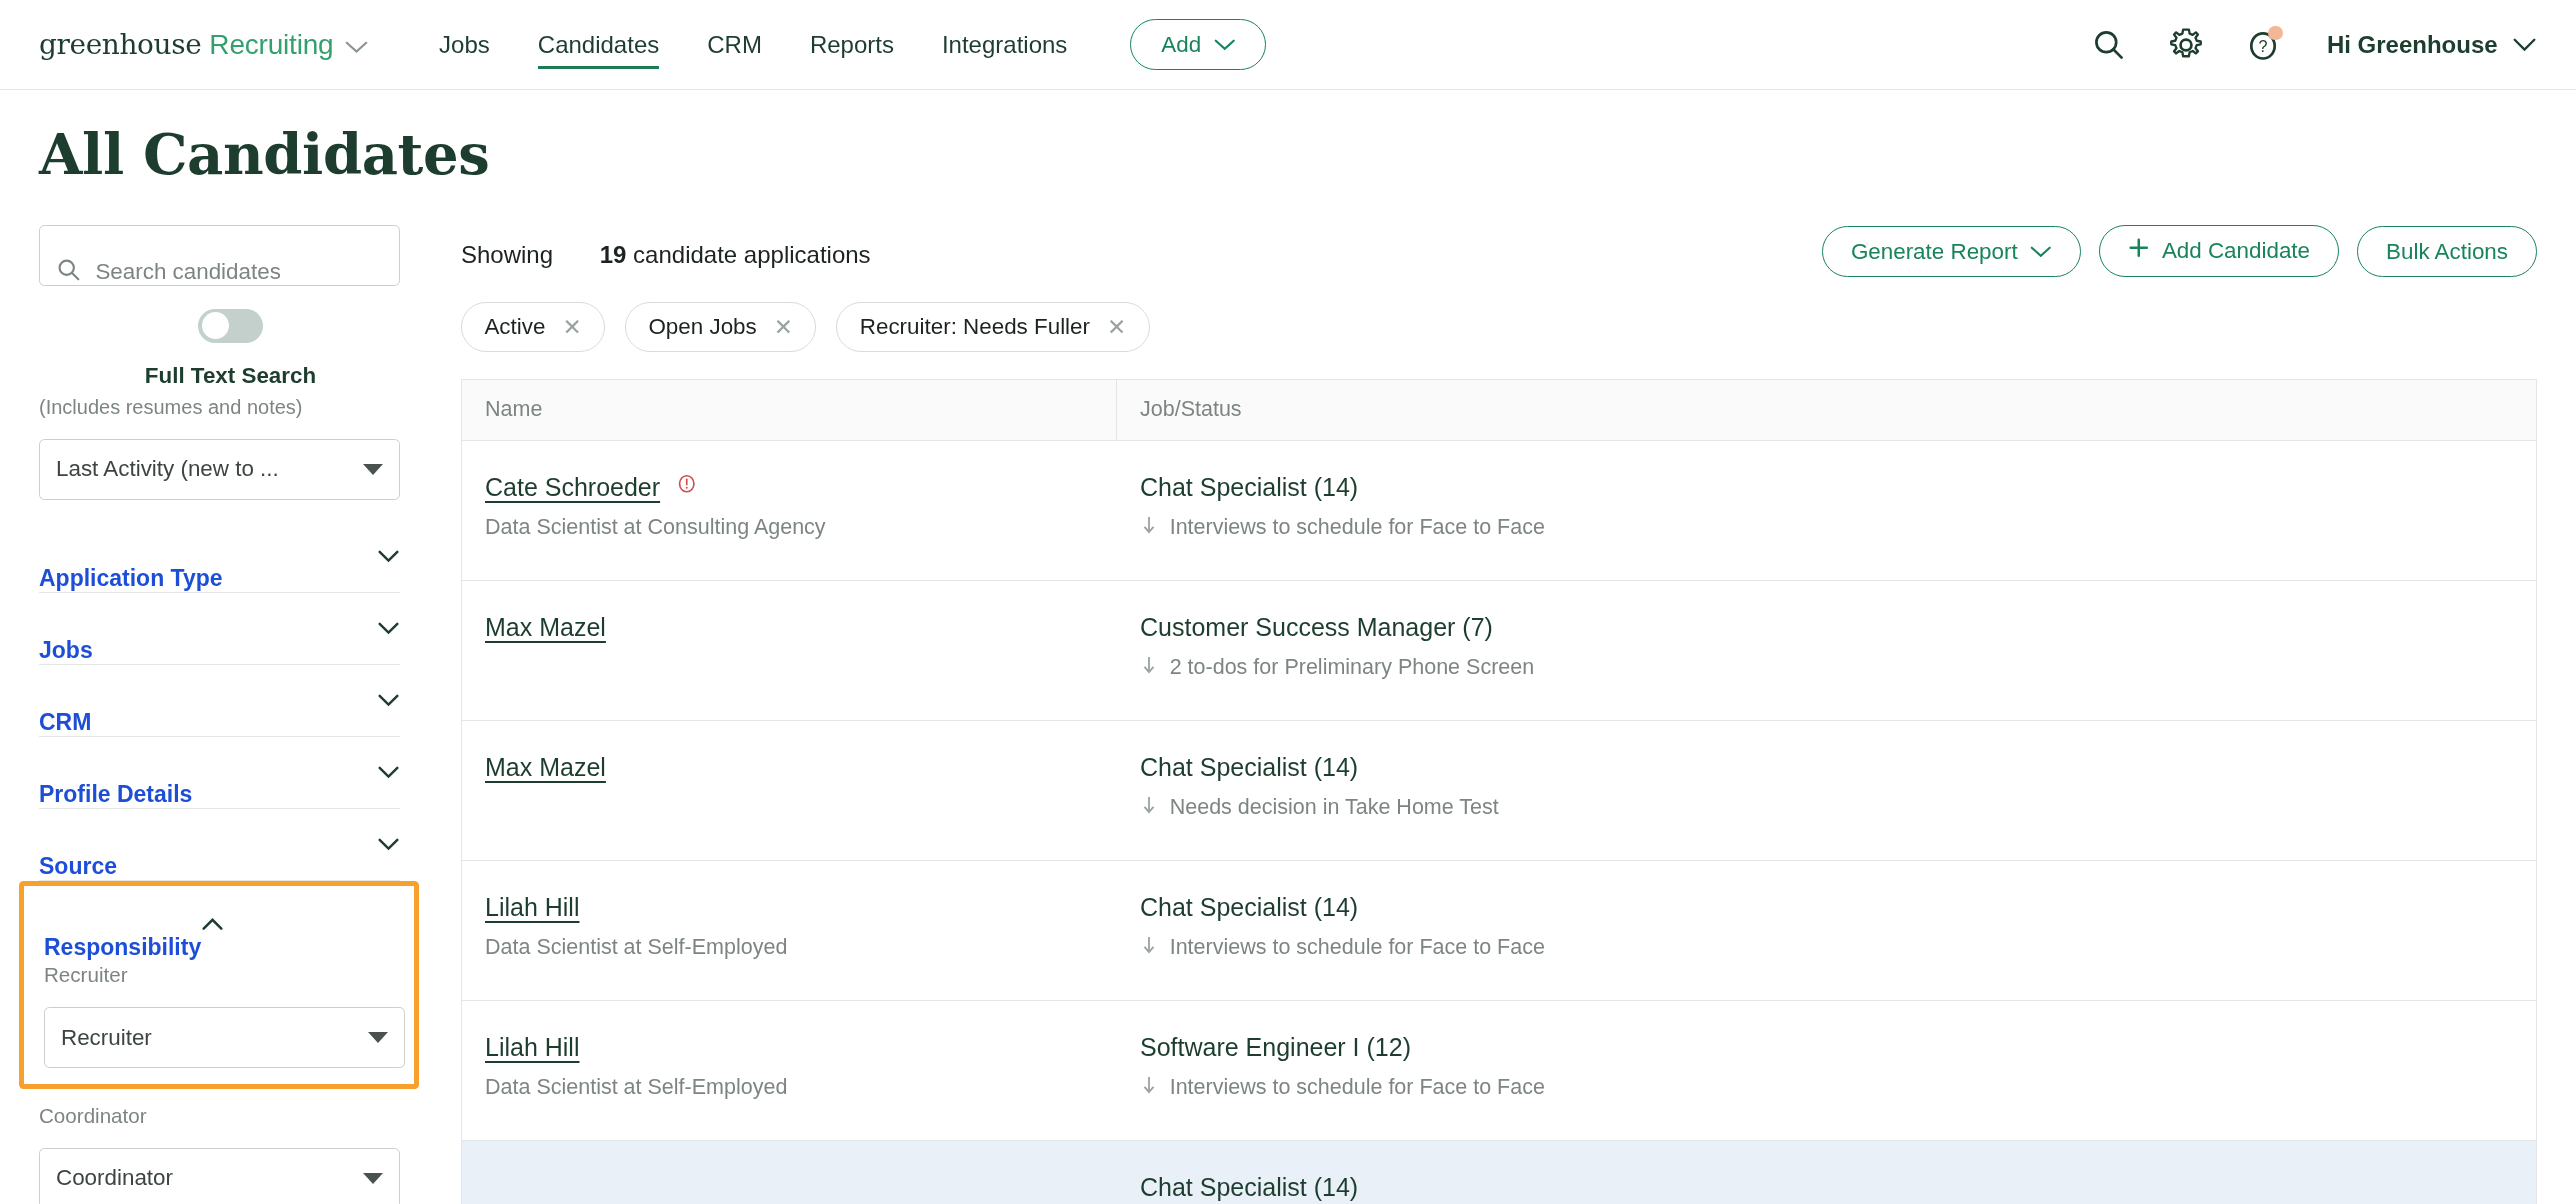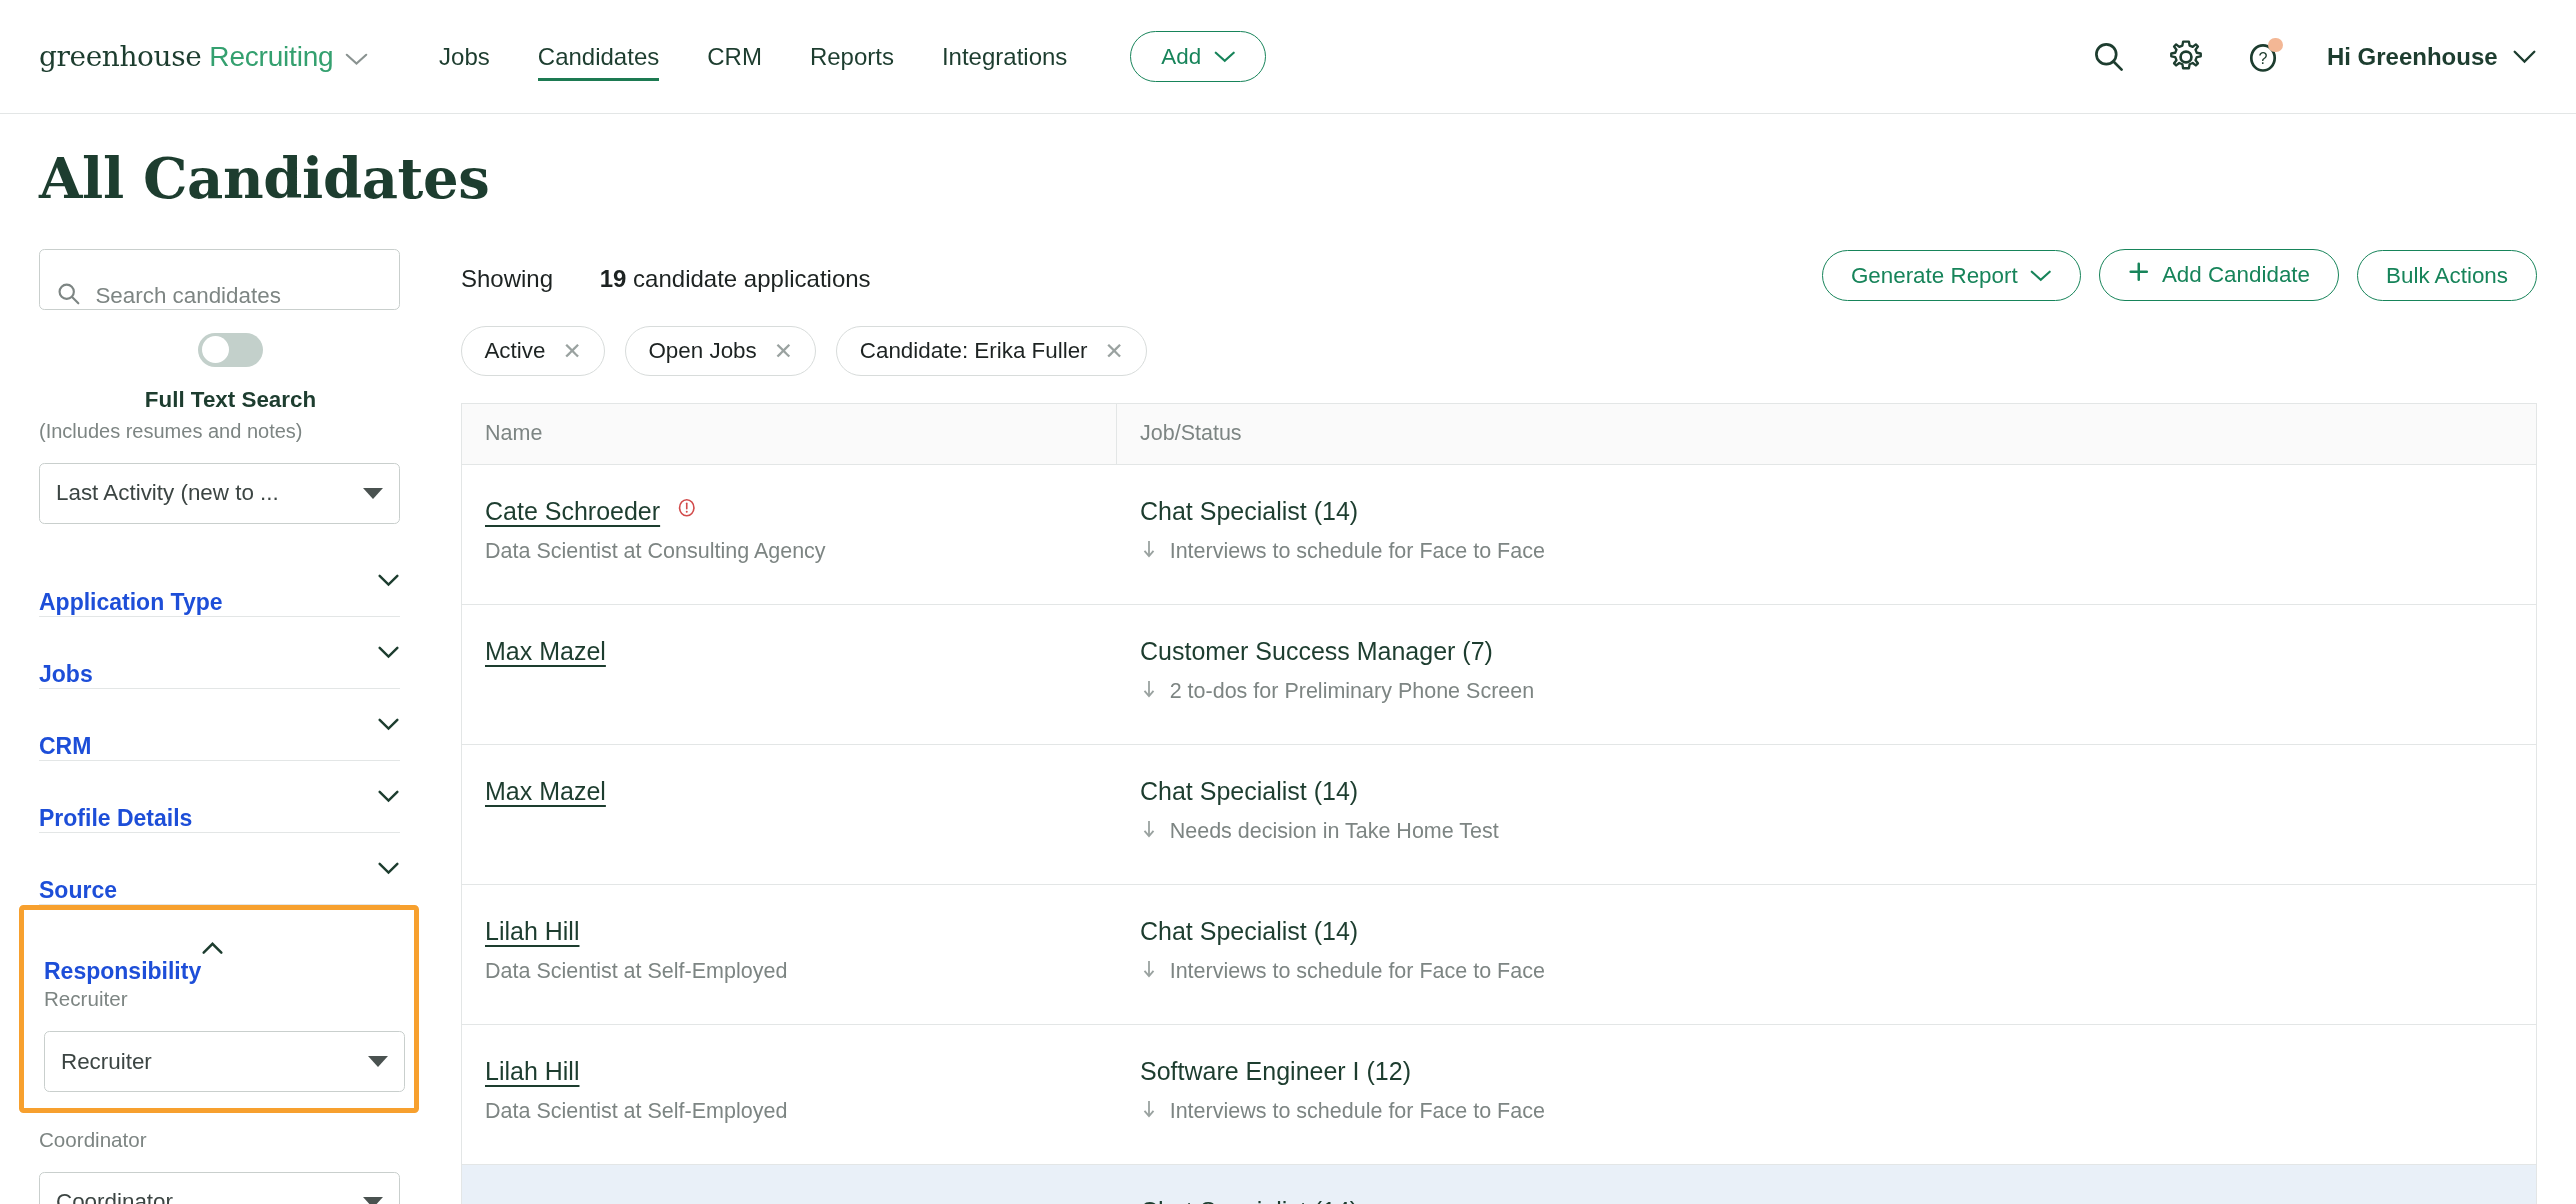--- a/index.html
+++ b/index.html
@@ -6,21 +6,21 @@
   html, body {
     width: 2576px; height: 1205px;
     background: #ffffff;
     font-family: "Liberation Sans", sans-serif;
     overflow: hidden;
   }
 
   
   .topnav {
     position: relative;
-    height: 114px;
+    height: 90px;
     border-bottom: 0.9px solid #e3e6e6;
     display: flex;
     align-items: center;
     padding: 0 39px 0 39px;
   }
   .logo { display: flex; align-items: baseline; gap: 0; margin-right: 47px; }
   .logo-gh {
     font-family: "DejaVu Serif", serif;
     font-size: 28px;
     color: #1d3d2f;
@@ -456,21 +456,21 @@
     <div class="chips">
       <div class="chip">
         <span>Active</span>
         <span class="x">✕</span>
       </div>
       <div class="chip">
         <span>Open Jobs</span>
         <span class="x">✕</span>
       </div>
       <div class="chip">
-        <span>Candidate: Erika Fuller</span>
+        <span>Recruiter: Needs Fuller</span>
         <span class="x">✕</span>
       </div>
     </div>
 
     <div class="table">
       <div class="thead">
         <div class="th col-name">Name</div>
         <div class="th col-job">Job/Status</div>
       </div>
 

